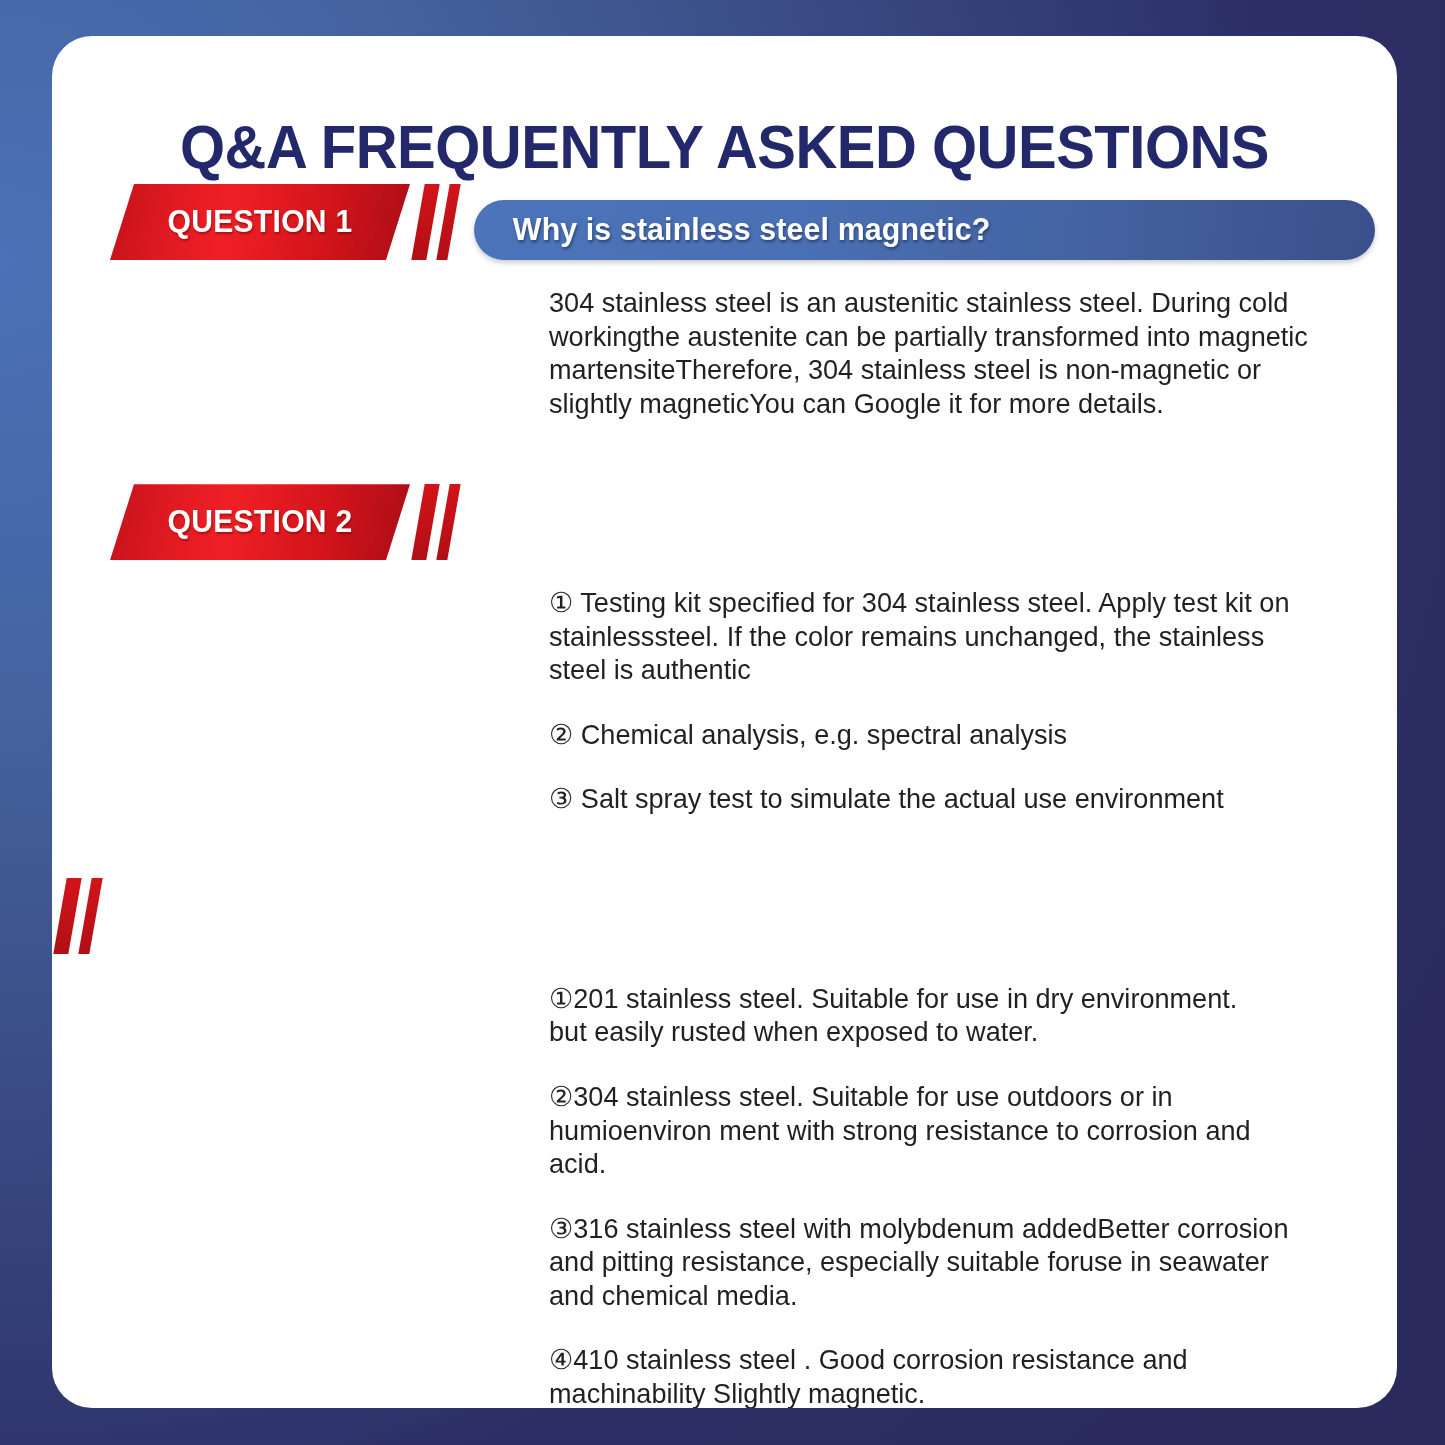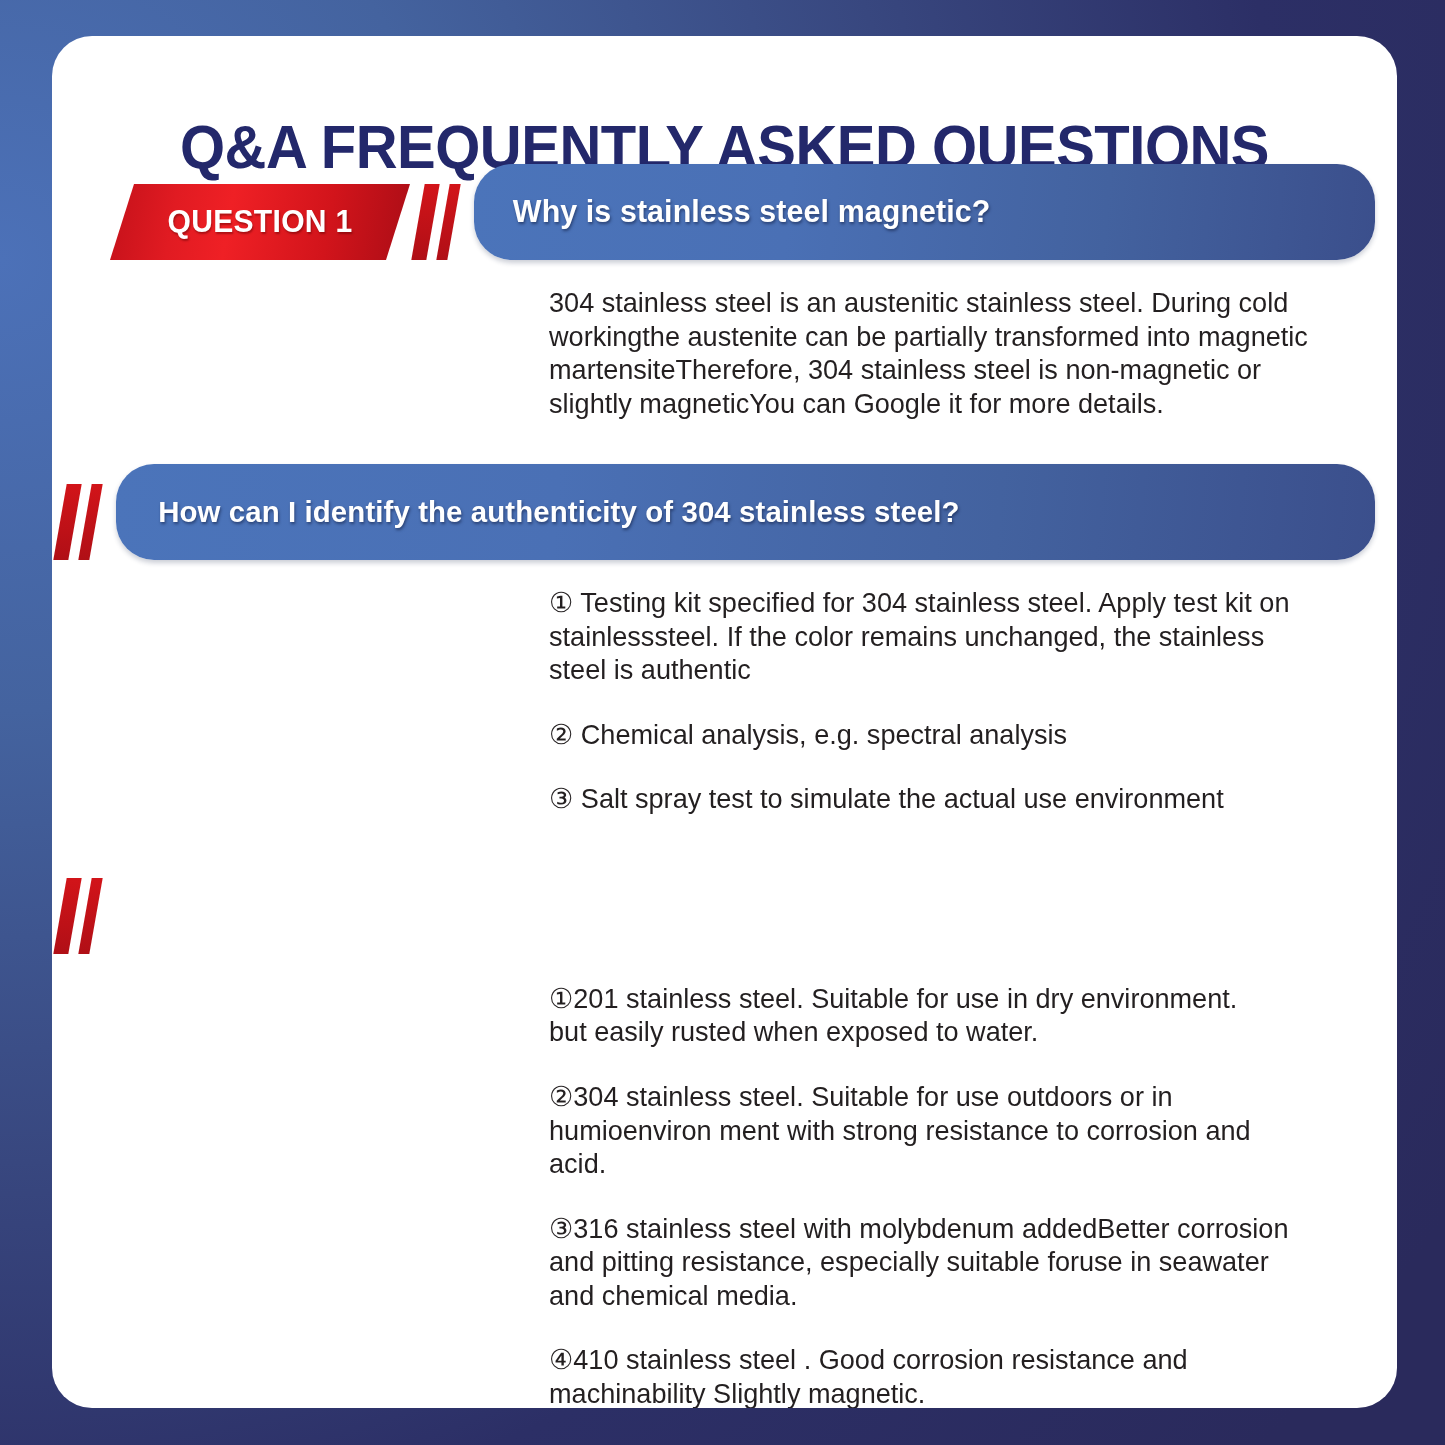--- a/index.html
+++ b/index.html
@@ -104,21 +104,21 @@
     height: 76px;
     background: linear-gradient(180deg, #d21419 0%, #b00f16 100%);
     transform: skewX(-10deg);
   }
   .q-slashes i.s1 { left: 16px; }
   .q-slashes i.s2 { left: 41px; width: 11px; }
 
   
   .q-bar {
     position: relative;
-    height: 96px;
+    height: 60px;
     flex: 1 1 auto;
     margin-right: 22px;
     margin-left: 10px;
     border-radius: 38px;
     background: linear-gradient(95deg, #4b74ba 0%, #4a70b5 35%, #43629f 70%, #3b4f8c 100%);
     display: flex;
     align-items: center;
     box-shadow: 0 3px 5px rgba(20,30,70,0.22);
   }
   .q-bar .q-bar-text {
@@ -178,26 +178,27 @@
           <span class="q-bar-text">Why is stainless steel magnetic?</span>
         </div>
       </div>
       <div class="q-body">
         <p>304 stainless steel is an austenitic stainless steel. During cold workingthe austenite can be partially transformed into magnetic martensiteTherefore, 304 stainless steel is non-magnetic or slightly magneticYou can Google it for more details.</p>
       </div>
     </section>
 
     <section class="qa-block" id="block2">
       <div class="q-header">
+        <div class="q-tag">
+          <div class="shape"></div>
+          <span class="q-tag-label">QUESTION 2</span>
+        </div>
         <div class="q-slashes">
           <i class="s1"></i>
           <i class="s2"></i>
-        </div>
-        <div class="q-bar">
-          <span class="q-bar-text">How can I identify the authenticity of 304 stainless steel?</span>
         </div>
       </div>
       <div class="q-body">
         <p>① Testing kit specified for 304 stainless steel. Apply test kit on stainlesssteel. If the color remains unchanged, the stainless steel is authentic</p>
         <p>② Chemical analysis, e.g. spectral analysis</p>
         <p>③ Salt spray test to simulate the actual use environment</p>
       </div>
     </section>
 
     <section class="qa-block" id="block3">

